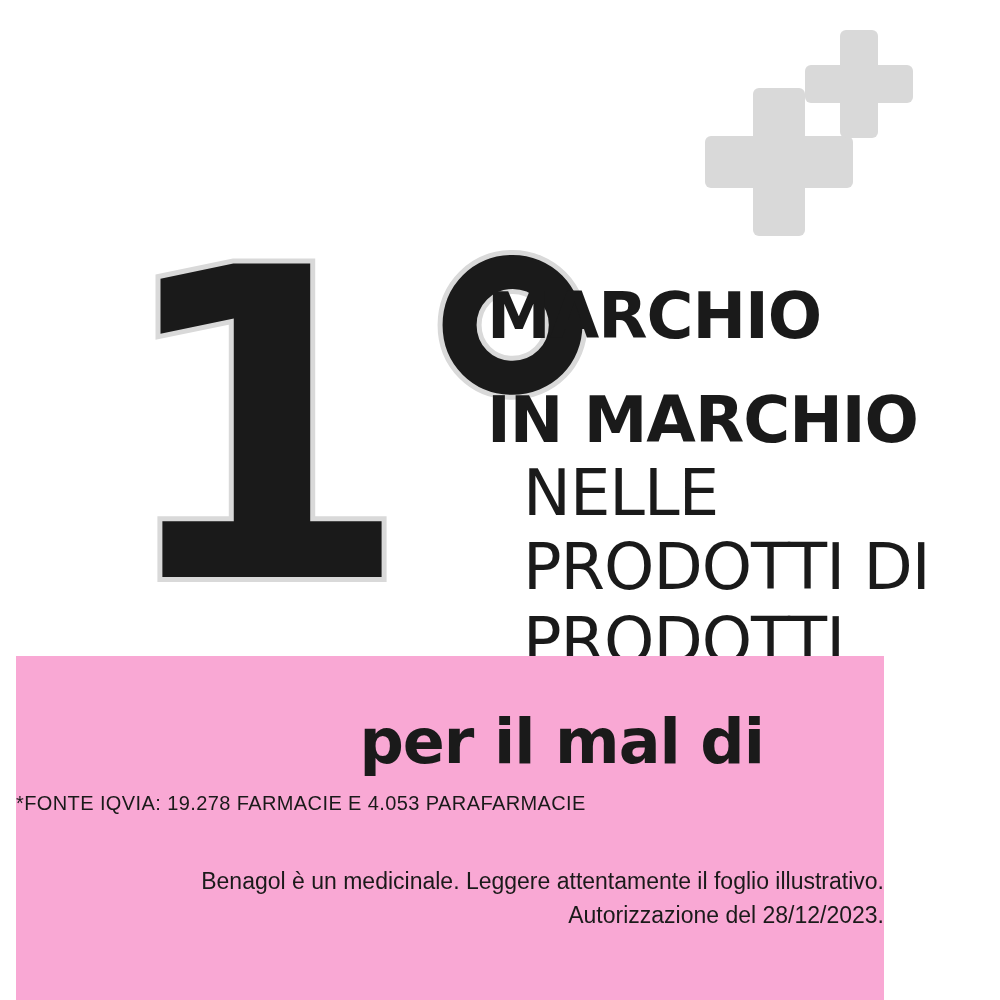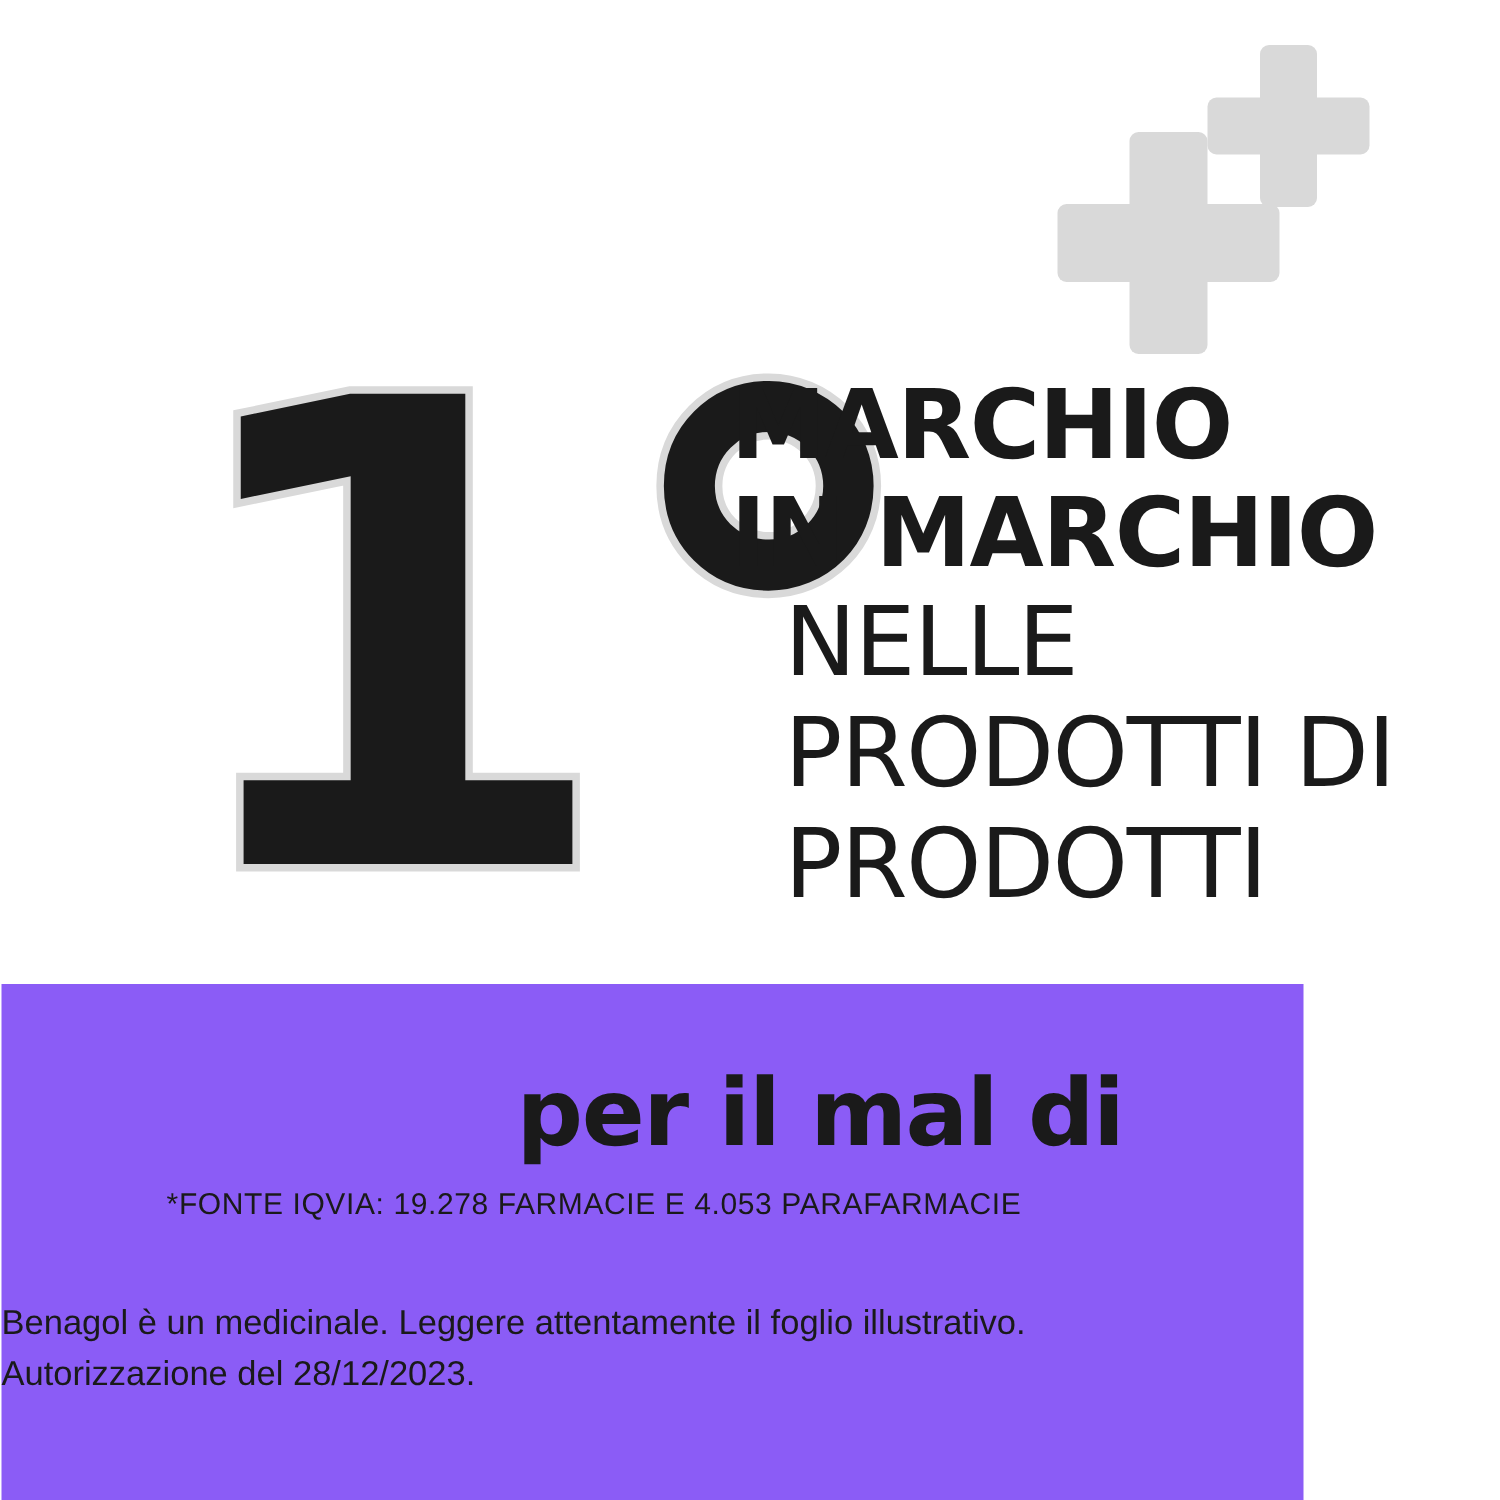--- a/index.html
+++ b/index.html
@@ -65,71 +65,72 @@
   }
   .headline .l1,
   .headline .l2 {
     font-family: "DejaVu Sans", sans-serif;
     font-weight: 700;
     font-size: 64px;
     line-height: 72px;
     color: #1a1a1a;
     letter-spacing: -1px;
     white-space: nowrap;
+    margin-top: 32px;
   }
   .headline .l3,
   .headline .l4,
   .headline .l5 {
     font-family: "DejaVu Sans", sans-serif;
     font-weight: 400;
     font-size: 64px;
     line-height: 74px;
     color: #1a1a1a;
     letter-spacing: -1px;
     white-space: nowrap;
     margin-left: 36px;
   }
 
   
   .band {
     position: absolute;
-    left: 1px;
+    left: 16px;
     top: 656px;
     width: 868px;
     height: 344px;
-    background: #8b5cf6;
+    background: #f9a8d4;
   }
   .band .sub1,
   .band .sub2 {
     font-family: "DejaVu Sans", sans-serif;
     font-weight: 700;
     font-size: 62px;
     line-height: 68px;
     color: #1a1a1a;
     text-align: right;
     padding-right: 120px;
     letter-spacing: -1px;
   }
   .band .sub1 { padding-top: 52px; }
   .band .footnote {
     font-family: "Liberation Sans", sans-serif;
     font-size: 20px;
     line-height: 26px;
     color: #1a1a1a;
-    text-align: center;
+    text-align: left;
     padding-right: 78px;
     padding-top: 14px;
     letter-spacing: 0.4px;
   }
   .band .legal {
     font-family: "Liberation Sans", sans-serif;
     font-size: 23px;
     line-height: 34px;
     color: #1a1a1a;
-    text-align: left;
+    text-align: right;
     padding-top: 48px;
   }
 </style>
 </head>
 <body>
 
 <div class="ad">
 
   <div class="cross big">
     <div class="bar h"></div>

